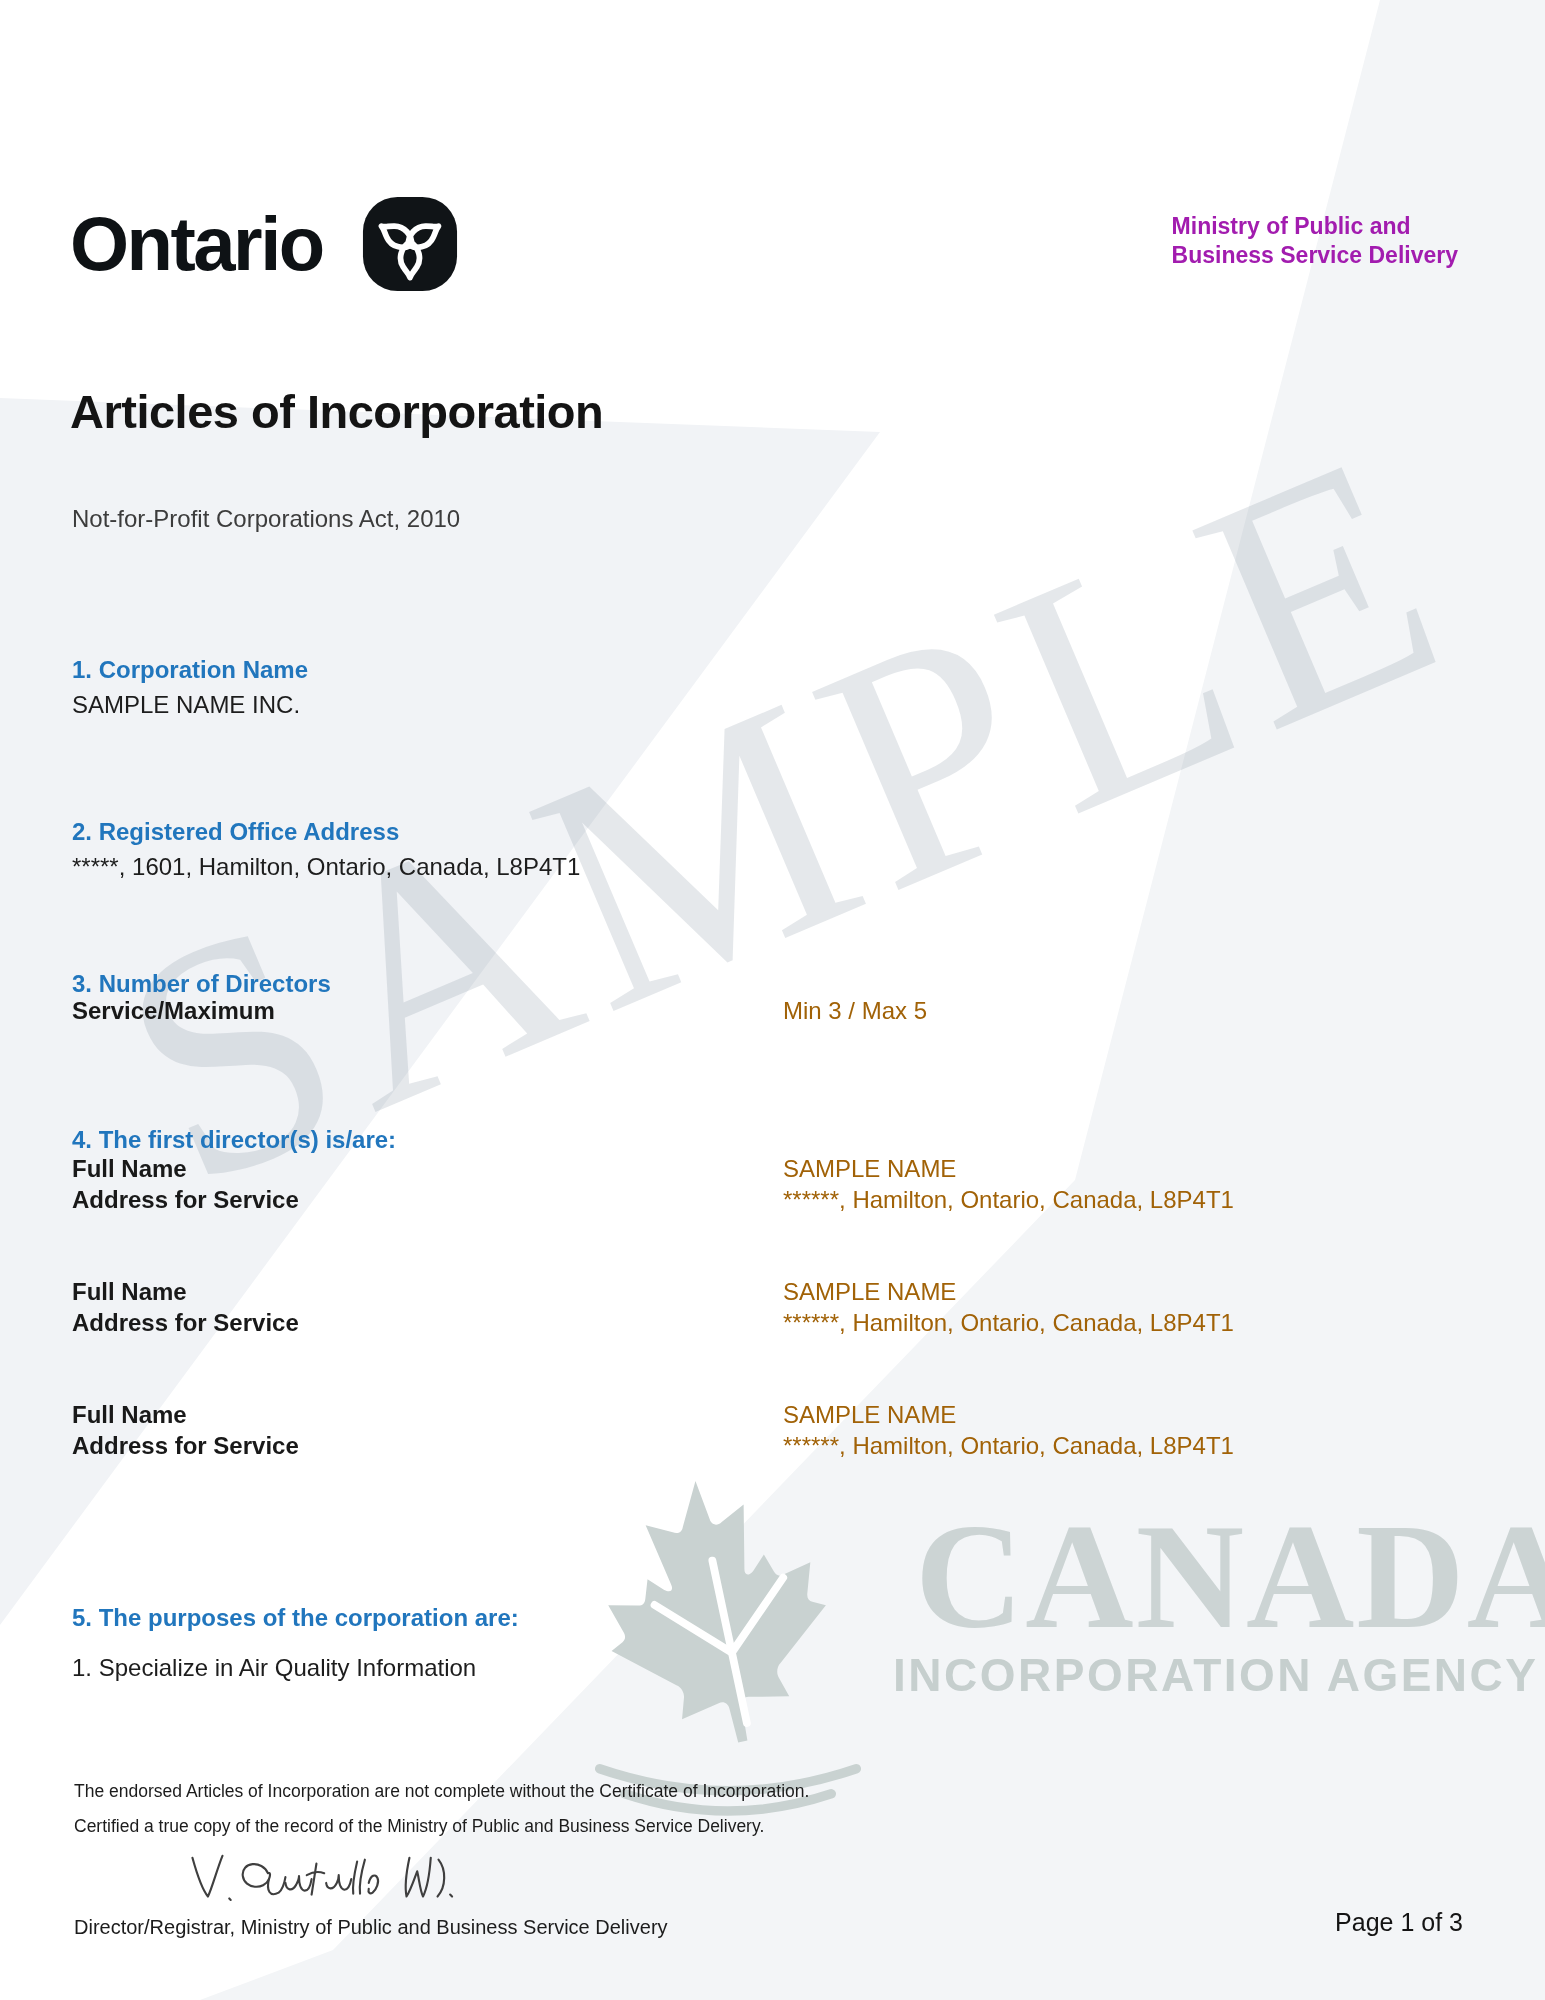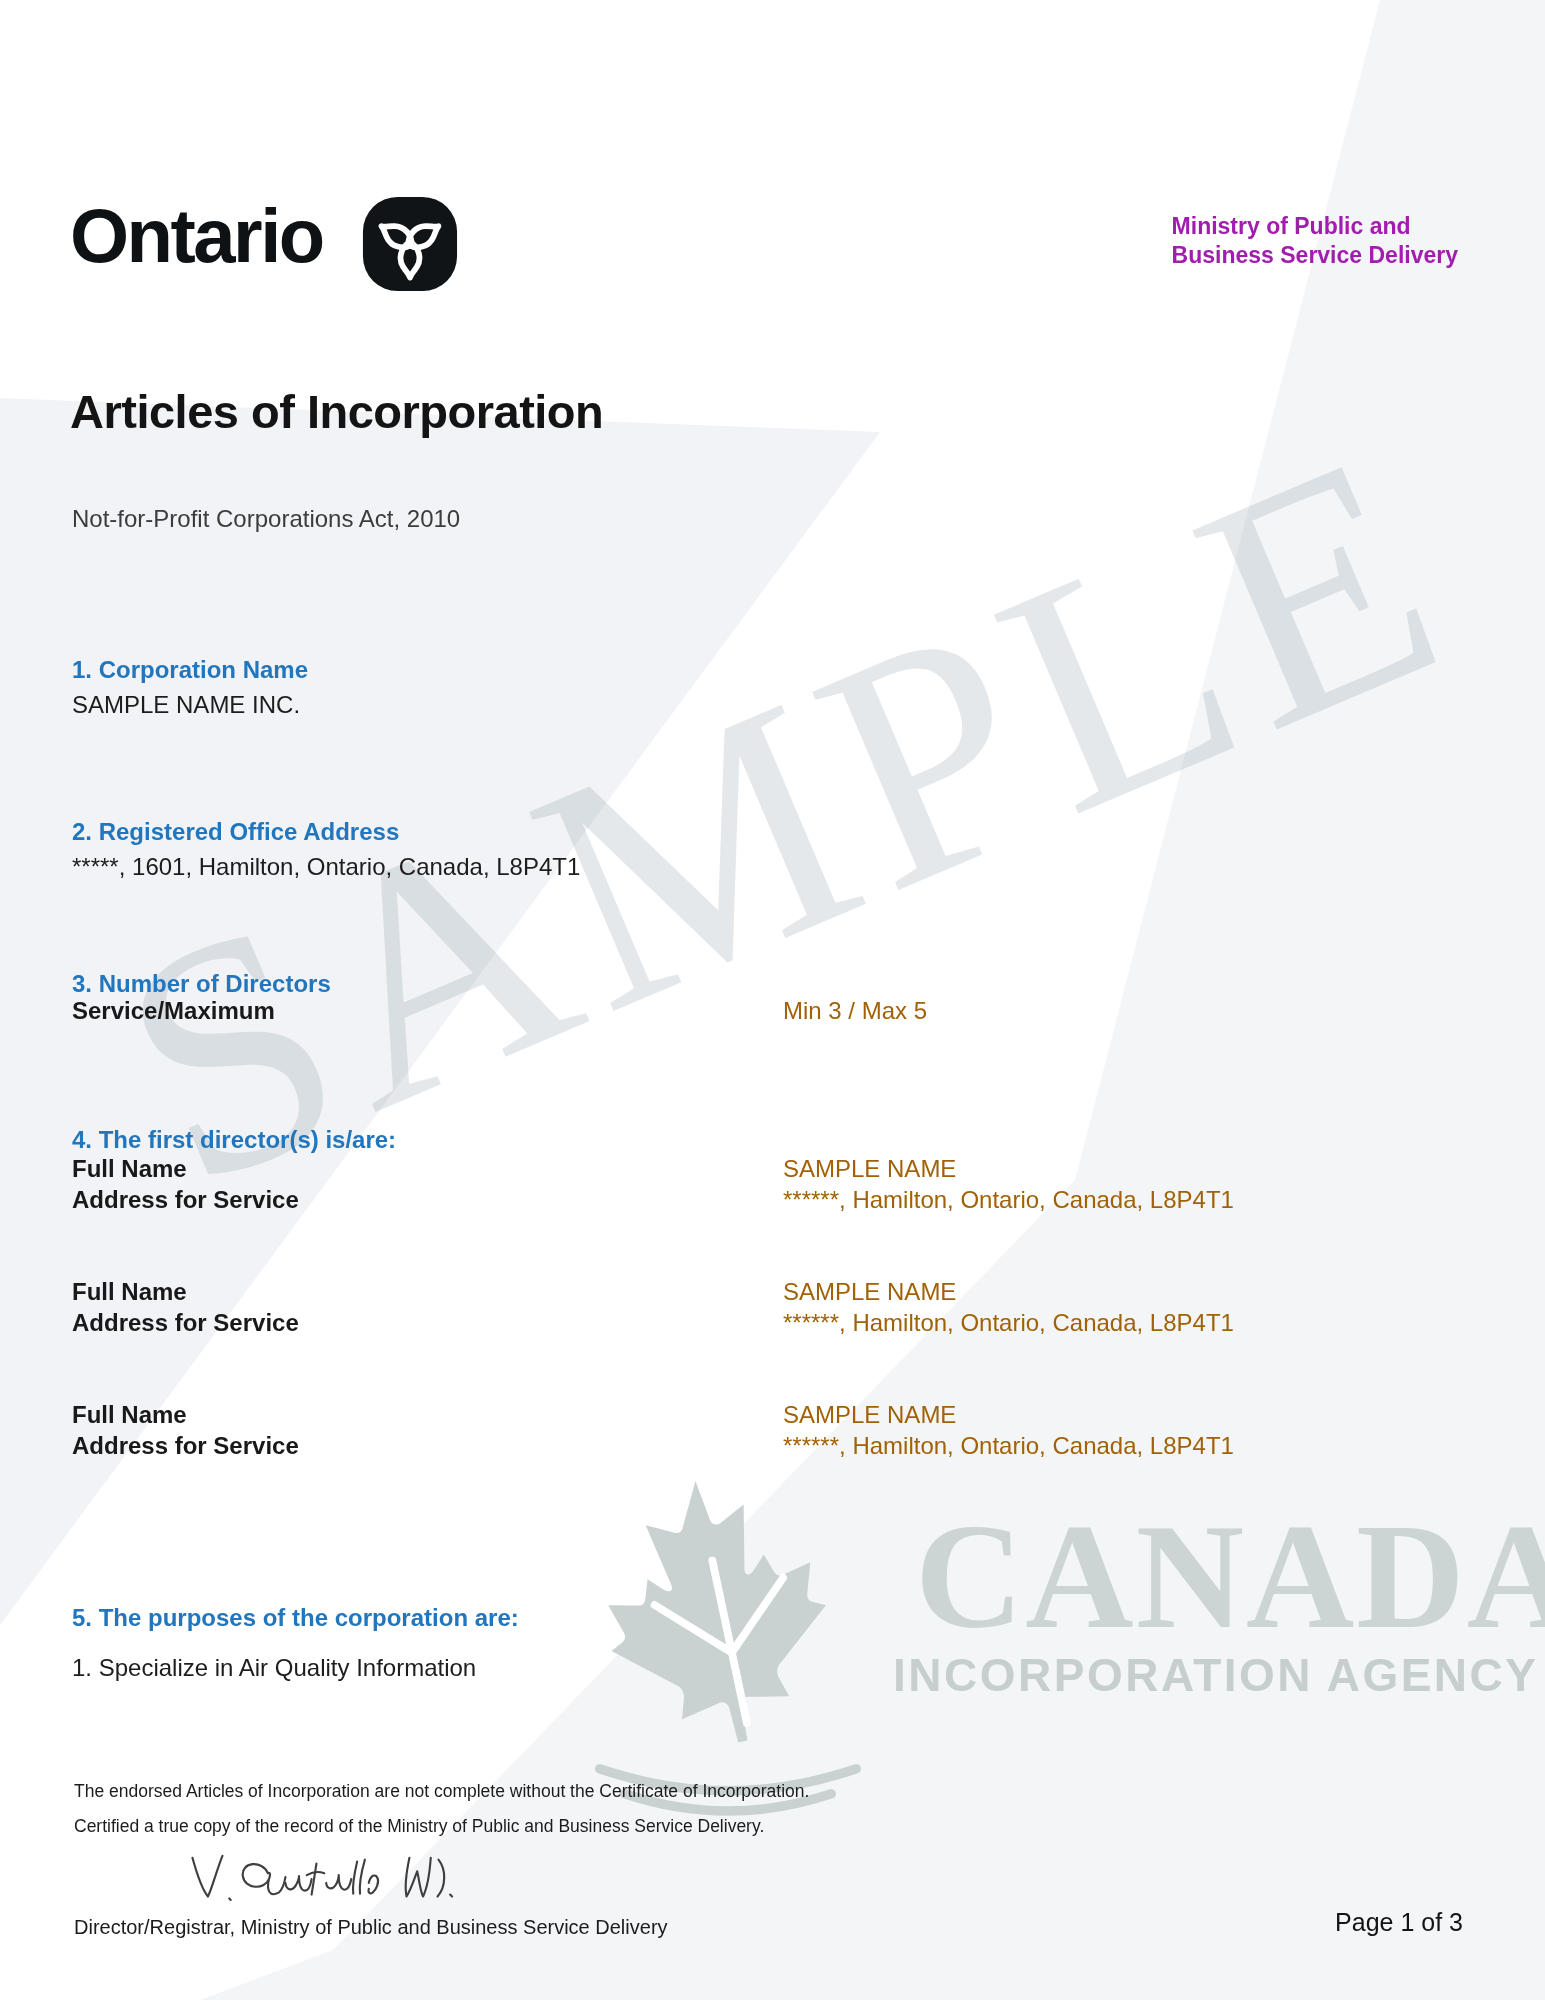--- a/index.html
+++ b/index.html
@@ -14,21 +14,21 @@
   .wm-sample{position:absolute;left:785px;top:817px;transform:translate(-50%,-50%) rotate(-23deg);
         font-family:"Liberation Serif","DejaVu Serif",serif;font-size:330px;letter-spacing:14px;
         color:rgba(125,140,155,0.20);white-space:nowrap;user-select:none;}
   .wm-canada-title{position:absolute;left:915px;top:1490px;font-family:"Liberation Serif","DejaVu Serif",serif;
         font-weight:700;font-size:150px;letter-spacing:2px;color:#ccd4d4;white-space:nowrap;}
   .wm-canada-sub{position:absolute;left:893px;top:1648px;font-weight:700;font-size:46px;
         letter-spacing:2.5px;color:#c6cfce;white-space:nowrap;}
   .wm-leaf{position:absolute;left:548px;top:1462px;width:360px;height:360px;}
   
   .header-line{position:absolute;left:72px;top:70px;font-size:22px;color:#1b1b1b;}
-  .wordmark{position:absolute;left:70px;top:192px;font-size:76px;font-weight:700;letter-spacing:-2.5px;color:#0e1215;}
+  .wordmark{position:absolute;left:70px;top:200px;font-size:76px;font-weight:700;letter-spacing:-2.5px;color:#0e1215;}
   .trillium{position:absolute;left:362px;top:196px;width:96px;height:96px;}
   .ministry{position:absolute;right:87px;top:192px;text-align:left;font-weight:700;font-size:23px;line-height:29px;color:#a21caf;margin-top:20px;}
   .title{position:absolute;left:70px;top:384px;font-size:47px;font-weight:600;letter-spacing:-0.5px;color:#141414;}
   .act{position:absolute;left:72px;top:505px;font-size:24px;color:#3c3c3c;}
   
   .sec-h{position:absolute;left:72px;font-size:24px;font-weight:700;color:#2176bd;}
   .val{position:absolute;left:72px;font-size:24px;color:#1d1d1d;}
   .lbl{position:absolute;left:72px;font-size:24px;font-weight:700;color:#191919;}
   .colval{position:absolute;left:783px;font-size:24px;color:#a16207;}
   

